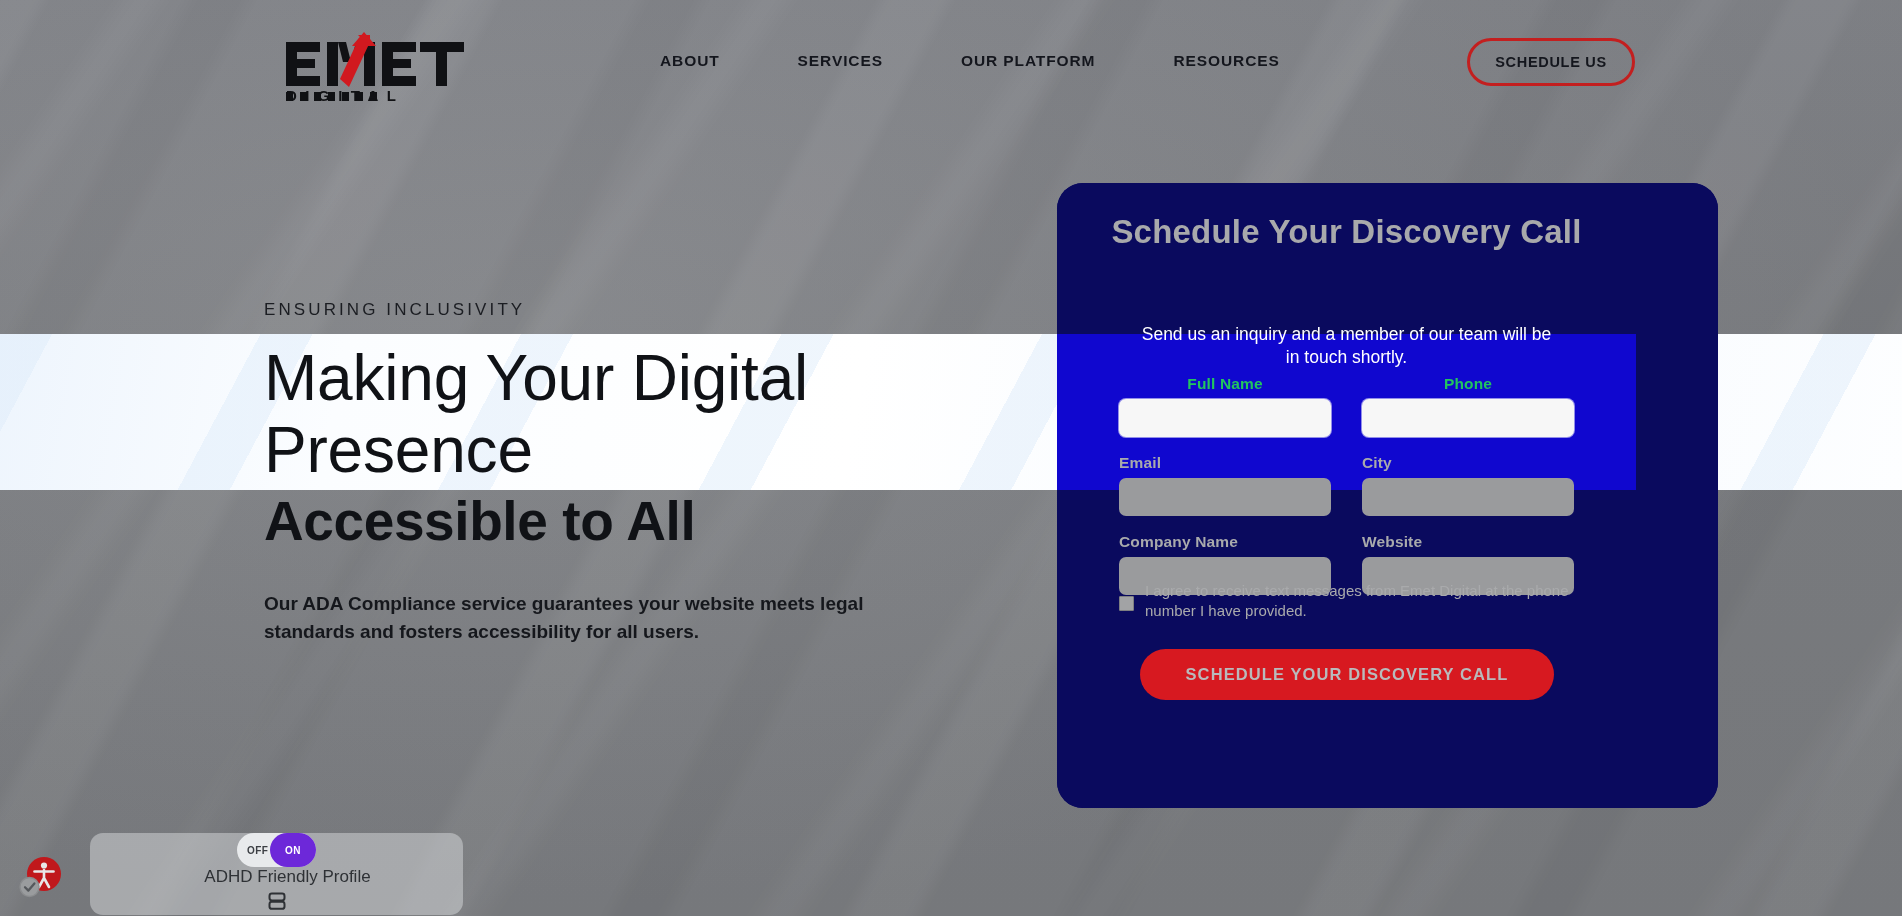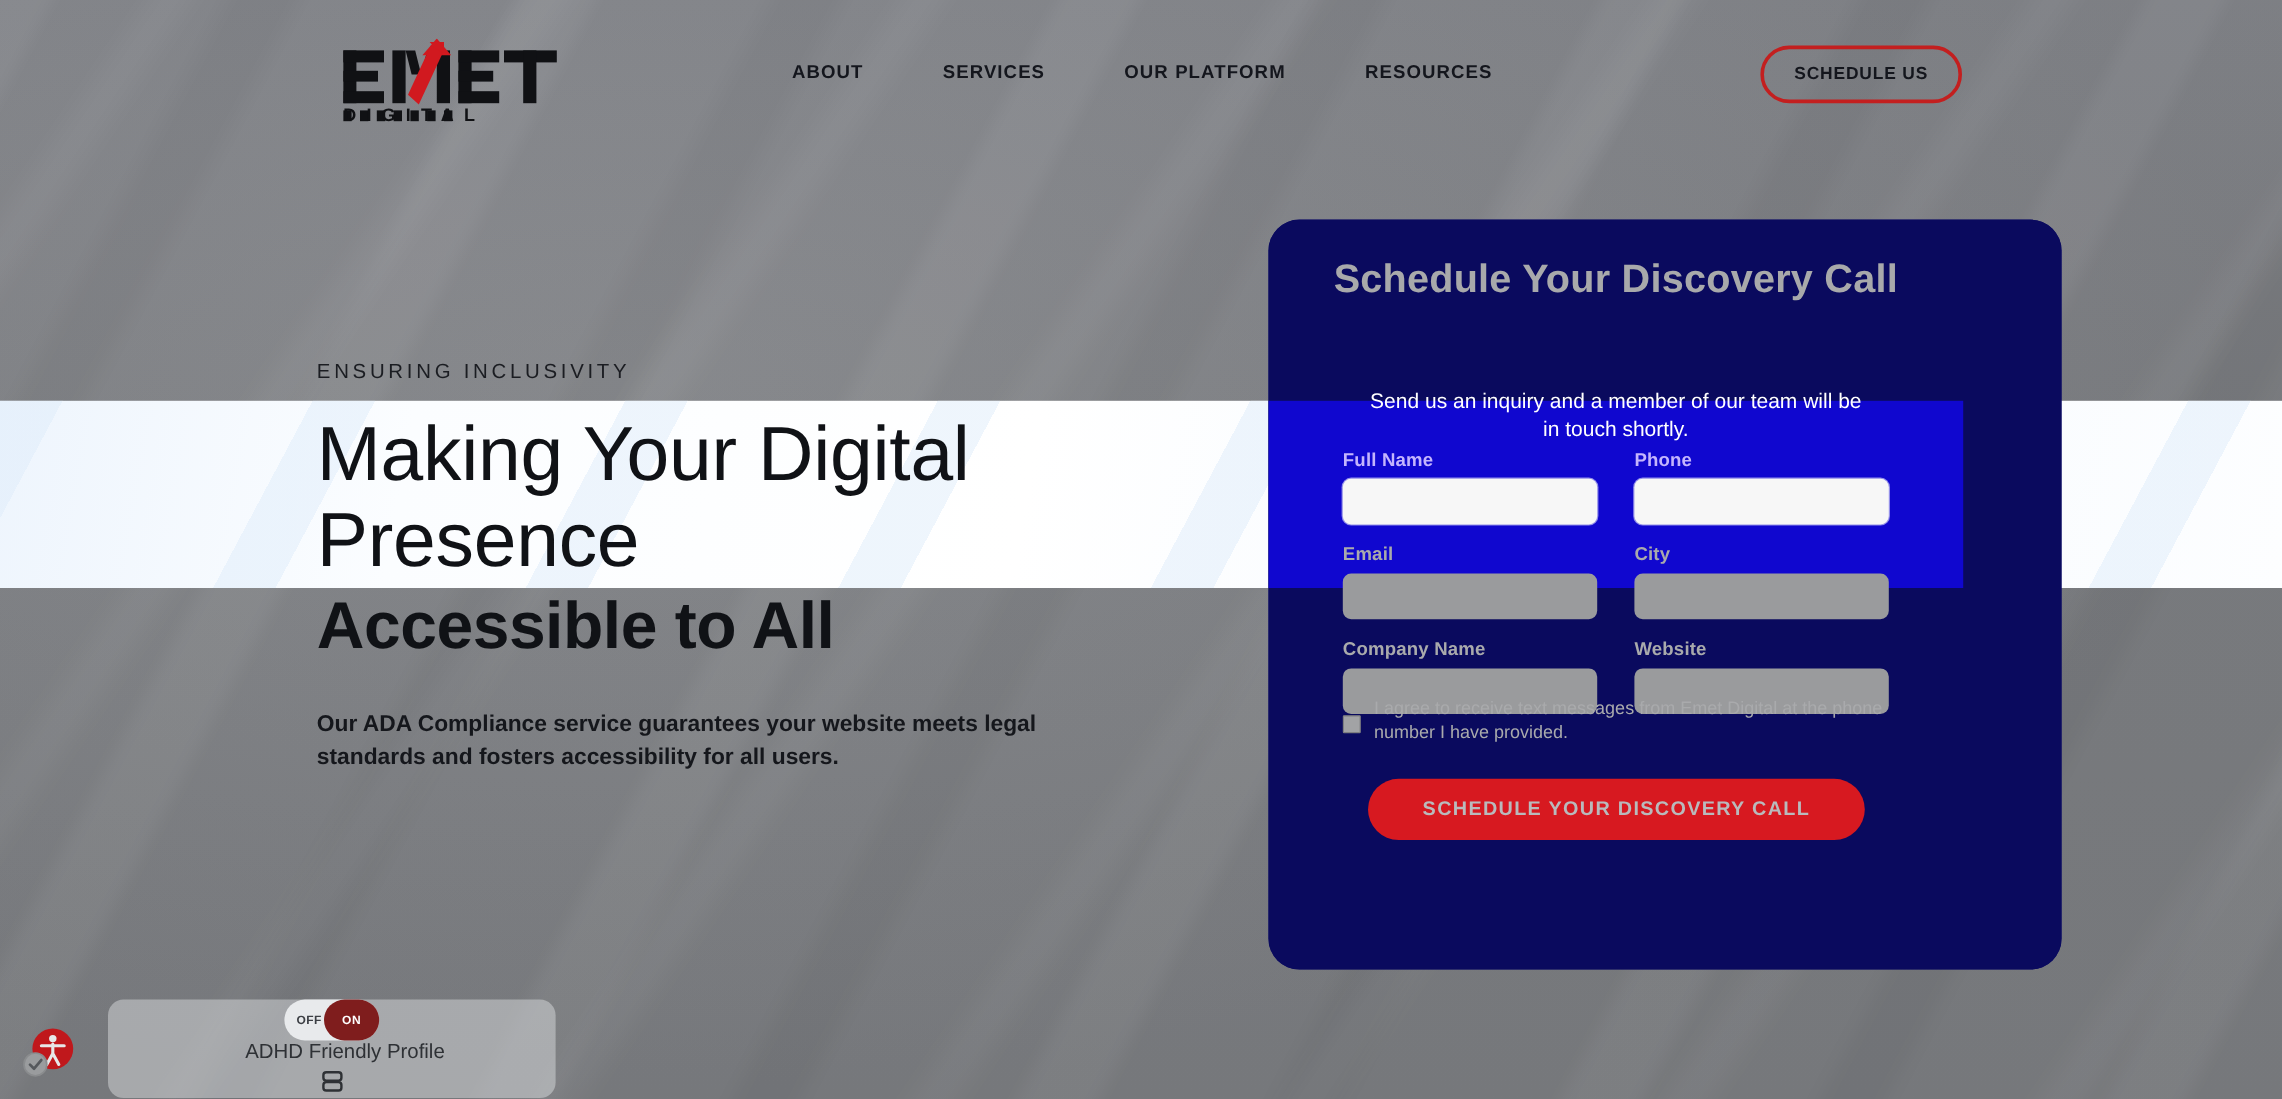--- a/index.html
+++ b/index.html
@@ -33,21 +33,21 @@
          rgba(255,255,255,0) 30px,
          rgba(255,255,255,0) 260px);
      filter:blur(10px);}
   .bg-vig{position:absolute;inset:0;
      background:radial-gradient(ellipse at 28% 35%, rgba(255,255,255,0.07), rgba(0,0,0,0.045) 70%);}
 
   
   .header{position:absolute;left:0;top:0;width:1902px;height:130px;z-index:20;}
   .logo{position:absolute;left:262px;top:32px;width:190px;height:70px;padding-left:24px;}
   .logo svg{display:block;}
-  .nav{position:absolute;left:660px;top:52px;display:flex;align-items:flex-start;gap:0;}
+  .nav{position:absolute;left:660px;top:52px;display:flex;align-items:flex-start;gap:12px;}
   .nav-item{
      font-size:15.5px;font-weight:700;letter-spacing:.9px;color:#14161d;
      white-space:nowrap;cursor:pointer;margin-right:66px;
      font-family:"Liberation Sans", sans-serif;}
   .nav-item:last-child{margin-right:0;}
   .contact-btn{
      position:absolute;left:1467px;top:38px;width:168px;height:48px;
      border:3px solid #c31f1f;border-radius:26px;
      display:flex;align-items:center;justify-content:center;
      color:#14161d;font-size:14.5px;font-weight:700;letter-spacing:.7px;cursor:pointer;
@@ -83,21 +83,21 @@
   .card-sub{position:absolute;left:82px;top:140px;width:415px;text-align:center;
      font-size:17.5px;font-weight:400;line-height:1.34;color:#ffffff;}
 
   .fields{position:absolute;left:62px;top:192px;width:455px;}
   .row{display:flex;gap:31px;margin-bottom:17px;}
   .fg{width:212px;}
   .flabel{font-size:15.5px;font-weight:700;letter-spacing:.15px;margin-bottom:6px;}
   .finput{width:212px;height:38px;border:0;border-radius:7px;box-sizing:border-box;
      padding:0 10px;font-size:14px;font-family:"Liberation Sans",sans-serif;outline:none;}
   
-  .lbl-bright{color:#c4b5fd;}
+  .lbl-bright{color:#22c55e;text-align:center;}
   .in-bright{background:#f7f7f7;box-shadow:0 0 0 1px rgba(255,255,255,.55);}
   
   .lbl-dim{color:#a9aaac;}
   .in-dim{background:#9a9b9d;}
 
   .consent{position:absolute;left:62px;top:398px;width:470px;display:flex;align-items:flex-start;gap:11px;}
   .cbox{width:13px;height:13px;margin-top:15px;background:#a2a3a5;border:1px solid #7e7f81;
      border-radius:1px;flex:0 0 auto;cursor:pointer;}
   .ctext{font-size:15px;line-height:1.34;color:#a9aaac;font-weight:400;}
 
@@ -108,21 +108,21 @@
 
   
   .a11y-btn{position:absolute;left:17px;top:854px;width:48px;height:48px;z-index:30;cursor:pointer;}
   .a11y-bar{position:absolute;left:90px;top:833px;width:373px;height:82px;z-index:30;
      background:rgba(224,226,229,0.46);border-radius:13px;display:flex;align-items:center;
      padding:0 16px;box-sizing:border-box;flex-direction:column;}
   .toggle{position:relative;width:79px;height:34px;border-radius:17px;background:#e8eaec;
      display:flex;align-items:center;cursor:pointer;flex:0 0 auto;}
   .toggle .off{position:absolute;left:10px;font-size:10px;font-weight:700;color:#3c3f44;letter-spacing:.4px;}
   .toggle .knob{position:absolute;left:33px;top:0;width:46px;height:34px;border-radius:17px;
-     background:#7f1d1d;display:flex;align-items:center;justify-content:center;}
+     background:#6d28d9;display:flex;align-items:center;justify-content:center;}
   .toggle .on{font-size:10px;font-weight:700;color:#ffffff;letter-spacing:.4px;}
   .a11y-label{margin-left:22px;font-size:17px;color:#2e3135;font-weight:400;flex:1 1 auto;}
   .a11y-icon{width:28px;height:28px;flex:0 0 auto;display:flex;align-items:center;justify-content:center;cursor:pointer;}
 </style>
 </head>
 <body>
 
 <div id="page">
 
   <div class="bg-base"></div>

